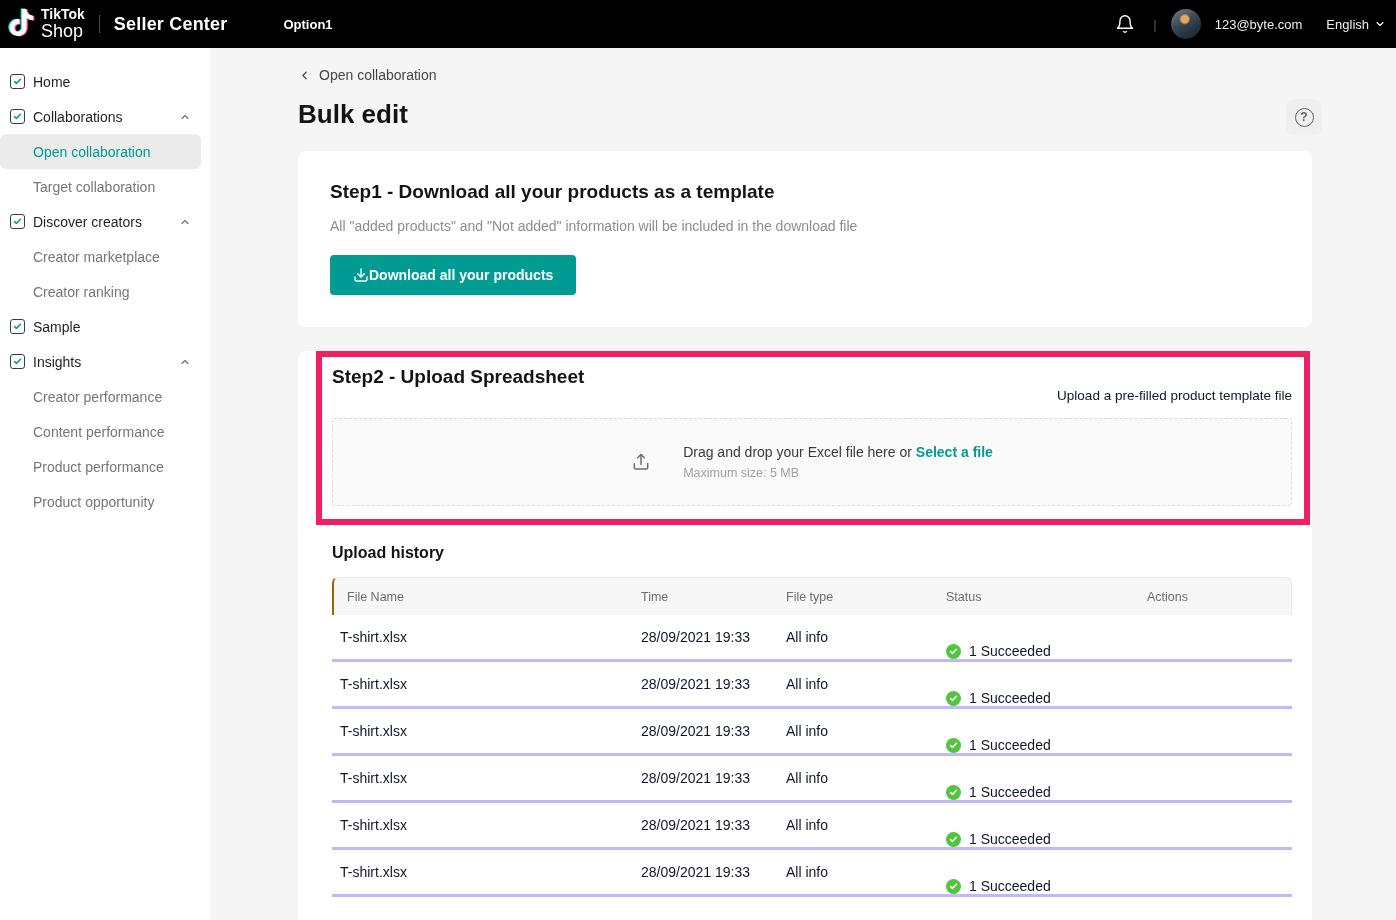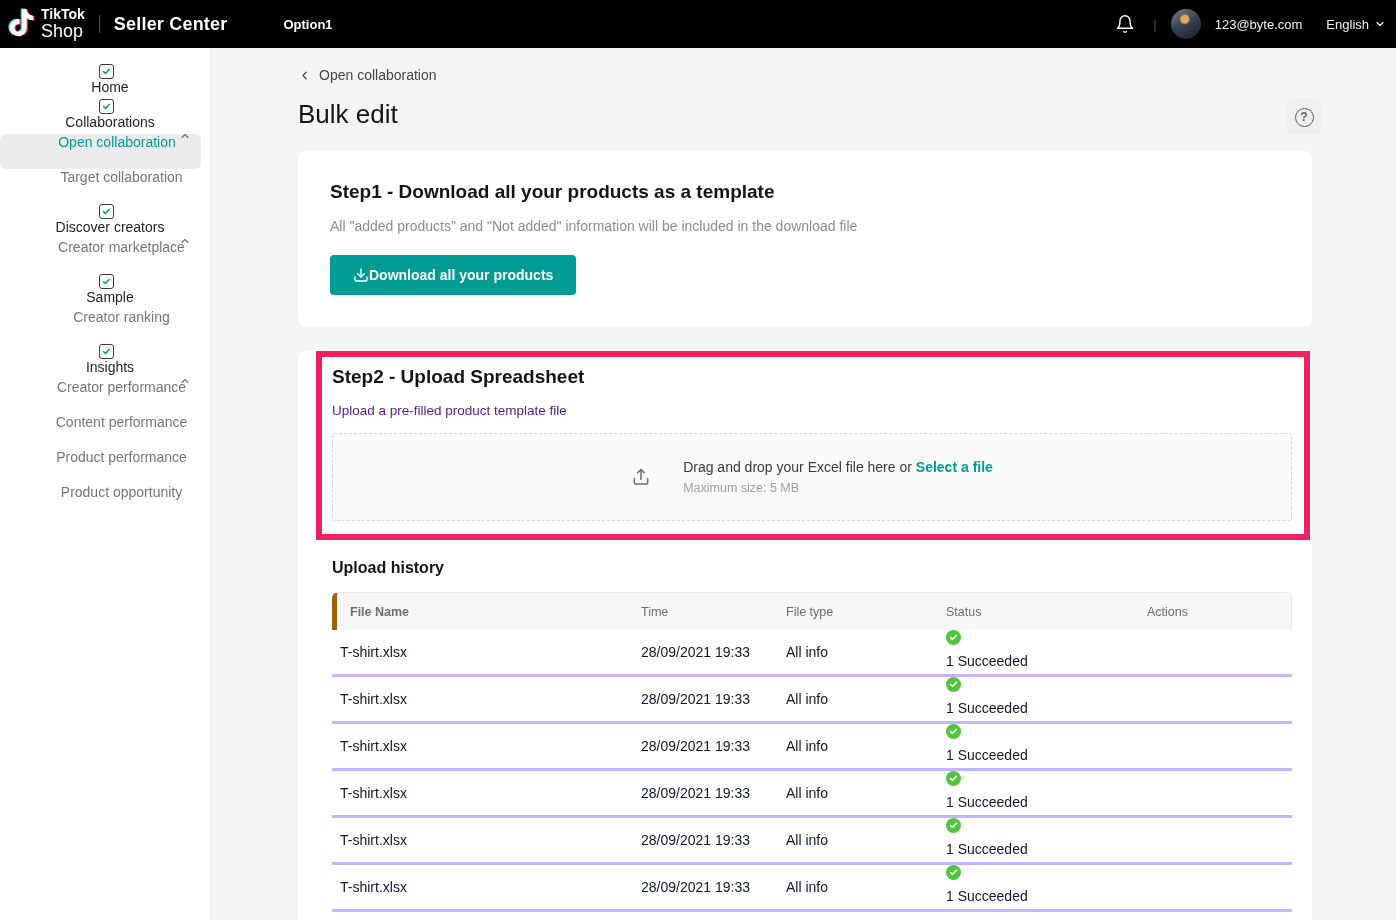--- a/index.html
+++ b/index.html
@@ -22,65 +22,65 @@
   .avatar { width:30px; height:30px; border-radius:50%;
     background:
       radial-gradient(circle at 46% 34%, #e8a75e 0 14%, rgba(232,167,94,0) 22%),
       linear-gradient(150deg,#76828f 0%, #3a4654 45%, #161e29 100%);
     cursor:pointer; }
   .account-email { color:#f0f0f0; font-size:13px; cursor:pointer; }
   .lang { display:flex; align-items:center; gap:5px; color:#f0f0f0; font-size:13px; cursor:pointer; margin-left:10px; }
 
   
   .sidebar { position:absolute; top:48px; left:0; width:210px; height:872px; background:#fff; padding-top:16px; }
-  .nav-item { height:35px; display:flex; align-items:center; font-size:14px; cursor:pointer;flex-direction:column; }
+  .nav-item { height:35px; display:flex; align-items:center; font-size:14px; cursor:pointer; }
   .nav-item.top { padding-left:10px; color:#1f1f1f; }
   .nav-item.sub { padding-left:33px; color:#767676; }
   .nav-item.active { background:#ebebeb; border-radius:6px; width:201px; color:#009c93; font-weight:500; }
   .nav-icon { width:15px; height:15px; border:1.5px solid #3c3c3c; border-radius:3px; margin-right:8px;
     display:inline-flex; align-items:center; justify-content:center; flex:0 0 auto; }
   .nav-chevron { margin-left:auto; margin-right:19px; display:flex; }
 
   
   .content { position:absolute; top:48px; left:210px; width:1186px; height:872px; padding:0 84px 0 88px; }
   .breadcrumb { margin-top:19px; display:flex; align-items:center; gap:8px; font-size:14px; color:#454545; cursor:pointer; width:fit-content; }
   .title-row { margin-top:16px; display:flex; align-items:flex-start; justify-content:space-between; }
-  .page-title { font-size:26px; font-weight:400; color:#141414; }
+  .page-title { font-size:26px; font-weight:700; color:#141414; }
   .help-btn { width:36px; height:36px; background:#efefef; border-radius:8px; display:flex; align-items:center; justify-content:center; cursor:pointer; margin-right:-10px; }
   .help-circle { width:19px; height:19px; border:1.6px solid #5f5f5f; border-radius:50%;
     display:flex; align-items:center; justify-content:center; font-size:12px; color:#5f5f5f; font-weight:700; }
 
   .card { background:#fff; border-radius:8px; width:1014px; }
   .card.step1 { margin-top:16px; padding:30px 32px 32px 32px; }
   .step-title { font-size:19px; font-weight:700; color:#141414; }
   .step1-desc { margin-top:15px; font-size:14px; color:#8d8d8d; }
   .dl-btn { margin-top:21px; display:inline-flex; align-items:center; gap:0; background:#009c93; color:#fff;
     border:none; border-radius:4px; padding:12px 23px; font-size:14px; font-weight:700; cursor:pointer;
     font-family:"Liberation Sans","DejaVu Sans",sans-serif; }
 
   .card.step2 { margin-top:17px; padding:0 0 60px 0; min-height:600px; }
   .annotation-box { margin:24px 2px 0 18px; border:6px solid #f1215f; padding:9px 12px 13px 10px; }
-  .step2-desc { margin-top:15px; font-size:13.5px; color:#4c1d95; }
+  .step2-desc { font-size:13.5px; color:#0f172a;text-align:right; }
   .dropzone { margin-top:15px; height:88px; background:#fafafa; border:1px dashed #d9d9d9; border-radius:2px;
     display:flex; align-items:center; justify-content:center; cursor:pointer; }
   .dz-inner { display:flex; align-items:center; gap:32px; }
   .dz-text-l1 { font-size:14px; color:#3a3a3a; }
   .dz-link { color:#009c93; font-weight:700; cursor:pointer; }
   .dz-text-l2 { margin-top:6px; font-size:12.5px; color:#a0a0a0; }
 
   .history { padding:19px 20px 4px 34px; }
   .history-title { font-size:16px; font-weight:700; color:#141414; }
   .history-table { margin-top:15px; width:960px; border-collapse:separate; border-spacing:0; font-size:14px; }
   .history-table th { background:#f7f7f7; color:#6e6e6e; font-weight:400; font-size:12.5px; text-align:left;
     height:38px; padding:0 0 0 13px; border-top:1px solid #e9e9e9; }
-  .history-table th:first-child { border-left:5px solid #a16207; border-top-left-radius:6px;font-weight:bold; }
+  .history-table th:first-child { border-left:2px solid #a16207; border-top-left-radius:6px; }
   .history-table th:last-child { border-right:1px solid #e9e9e9; border-top-right-radius:6px; }
   .history-table td { height:44px; padding:0 0 0 13px; border-bottom:3px solid #c4b5fd; color:#0f172a; }
   .history-table td:first-child{ padding-left:8px; }
-  .status-cell { display:flex; align-items:flex-start; gap:8px; height:44px;flex-direction:column; }
+  .status-cell { display:flex; align-items:flex-end; gap:8px; height:44px; }
   .success-dot { width:15px; height:15px; border-radius:50%; background:#52c43d; display:flex; align-items:center; justify-content:center; flex:0 0 auto; }
 </style>
 </head>
 <body>
 
 <div class="topbar">
   <div class="logo-wrap">
     <span>
       <svg width="27" height="31" viewBox="0 0 24 26">
         <path fill="#25f4ee" transform="translate(-1.2,0.6)" d="M12.525.02c1.31-.02 2.61-.01 3.91-.02.08 1.53.63 3.09 1.75 4.17 1.12 1.11 2.7 1.62 4.24 1.79v4.03c-1.44-.05-2.89-.35-4.2-.97-.57-.26-1.1-.59-1.62-.93-.01 2.92.01 5.84-.02 8.75-.08 1.4-.54 2.79-1.35 3.94-1.31 1.92-3.58 3.17-5.91 3.21-1.43.08-2.86-.31-4.08-1.03-2.02-1.19-3.44-3.37-3.65-5.71-.02-.5-.03-1-.01-1.49.18-1.9 1.12-3.72 2.58-4.96 1.66-1.44 3.98-2.13 6.15-1.72.02 1.48-.04 2.96-.04 4.44-.99-.32-2.15-.23-3.02.37-.63.41-1.11 1.04-1.36 1.75-.21.51-.15 1.07-.14 1.61.24 1.64 1.82 3.02 3.5 2.87 1.12-.01 2.19-.66 2.77-1.61.19-.33.4-.67.41-1.06.1-1.79.06-3.57.07-5.36.01-4.03-.01-8.05.02-12.07z"></path>
@@ -153,30 +153,30 @@
     <span>Discover creators</span>
     <span class="nav-chevron">
         <svg width="12" height="12" viewBox="0 0 24 24" fill="none" stroke="#6e6e6e" stroke-width="2.2" stroke-linecap="round" stroke-linejoin="round">
           <polyline points="6 15 12 9 18 15"></polyline>
         </svg>
       </span>
   </div>
   <div class="nav-item sub">
     <span>Creator marketplace</span>
   </div>
+  <div class="nav-item sub">
+    <span>Creator ranking</span>
+  </div>
   <div class="nav-item top">
     <span class="nav-icon">
         <svg width="9" height="9" viewBox="0 0 24 24" fill="none" stroke="#009c93" stroke-width="4" stroke-linecap="round" stroke-linejoin="round">
           <polyline points="20 6 9 17 4 12"></polyline>
         </svg>
       </span>
     <span>Sample</span>
-  </div>
-  <div class="nav-item sub">
-    <span>Creator ranking</span>
   </div>
   <div class="nav-item top">
     <span class="nav-icon">
         <svg width="9" height="9" viewBox="0 0 24 24" fill="none" stroke="#009c93" stroke-width="4" stroke-linecap="round" stroke-linejoin="round">
           <polyline points="20 6 9 17 4 12"></polyline>
         </svg>
       </span>
     <span>Insights</span>
     <span class="nav-chevron">
         <svg width="12" height="12" viewBox="0 0 24 24" fill="none" stroke="#6e6e6e" stroke-width="2.2" stroke-linecap="round" stroke-linejoin="round">

